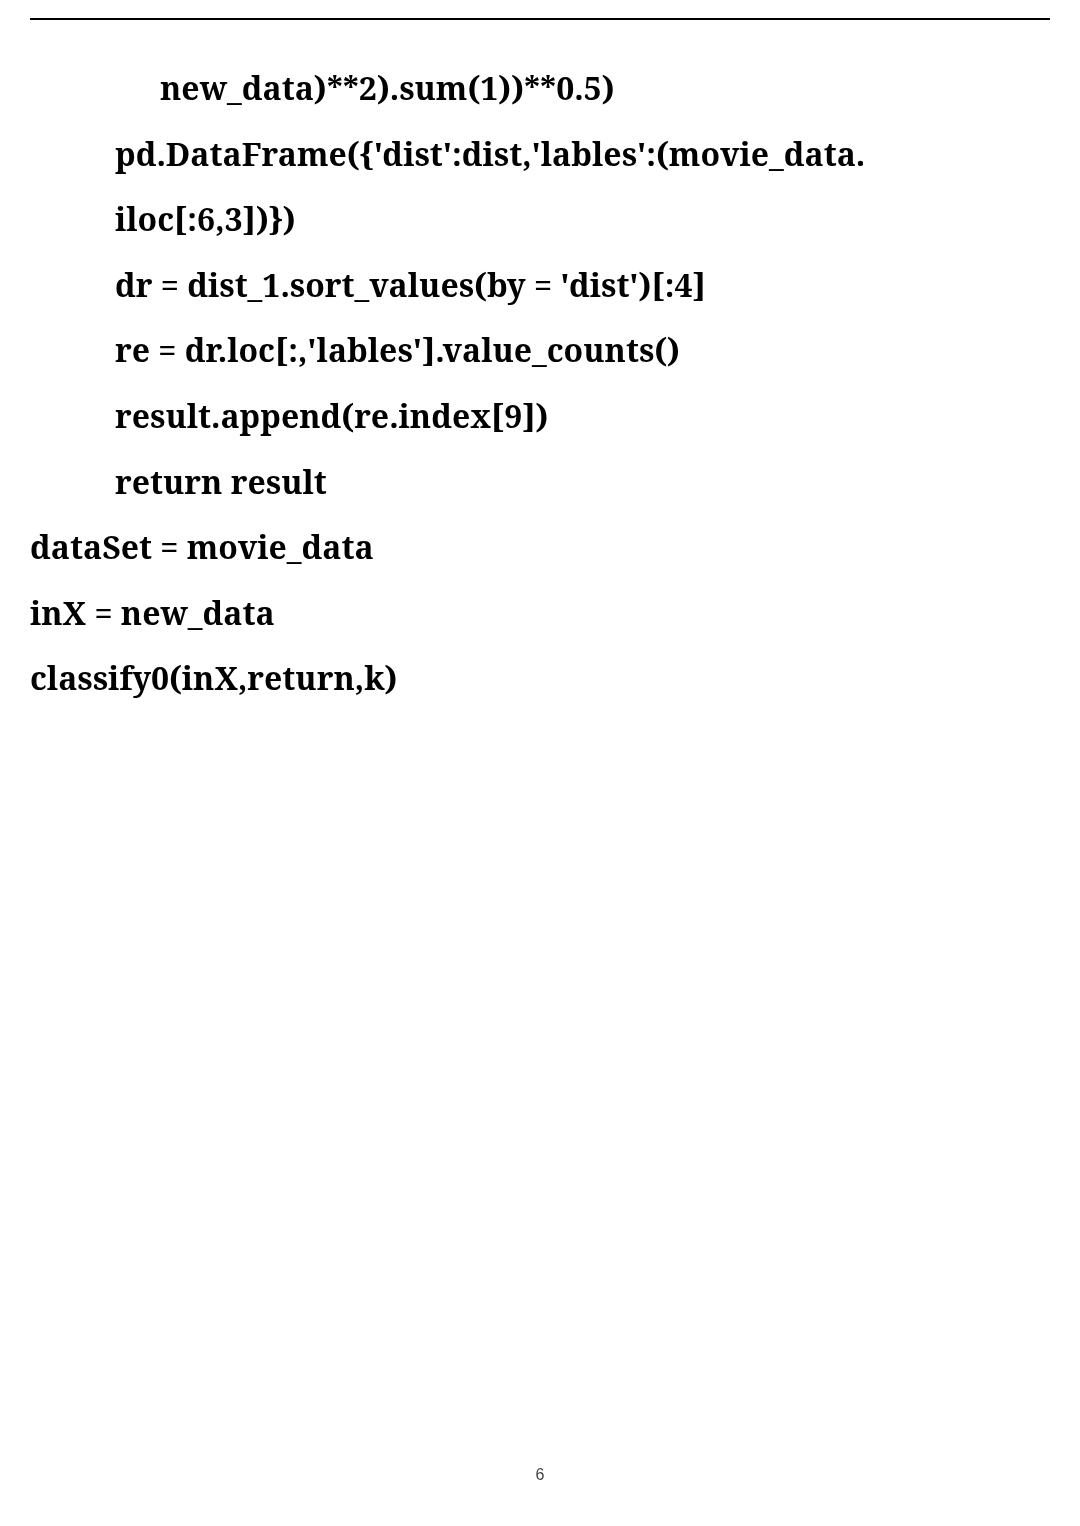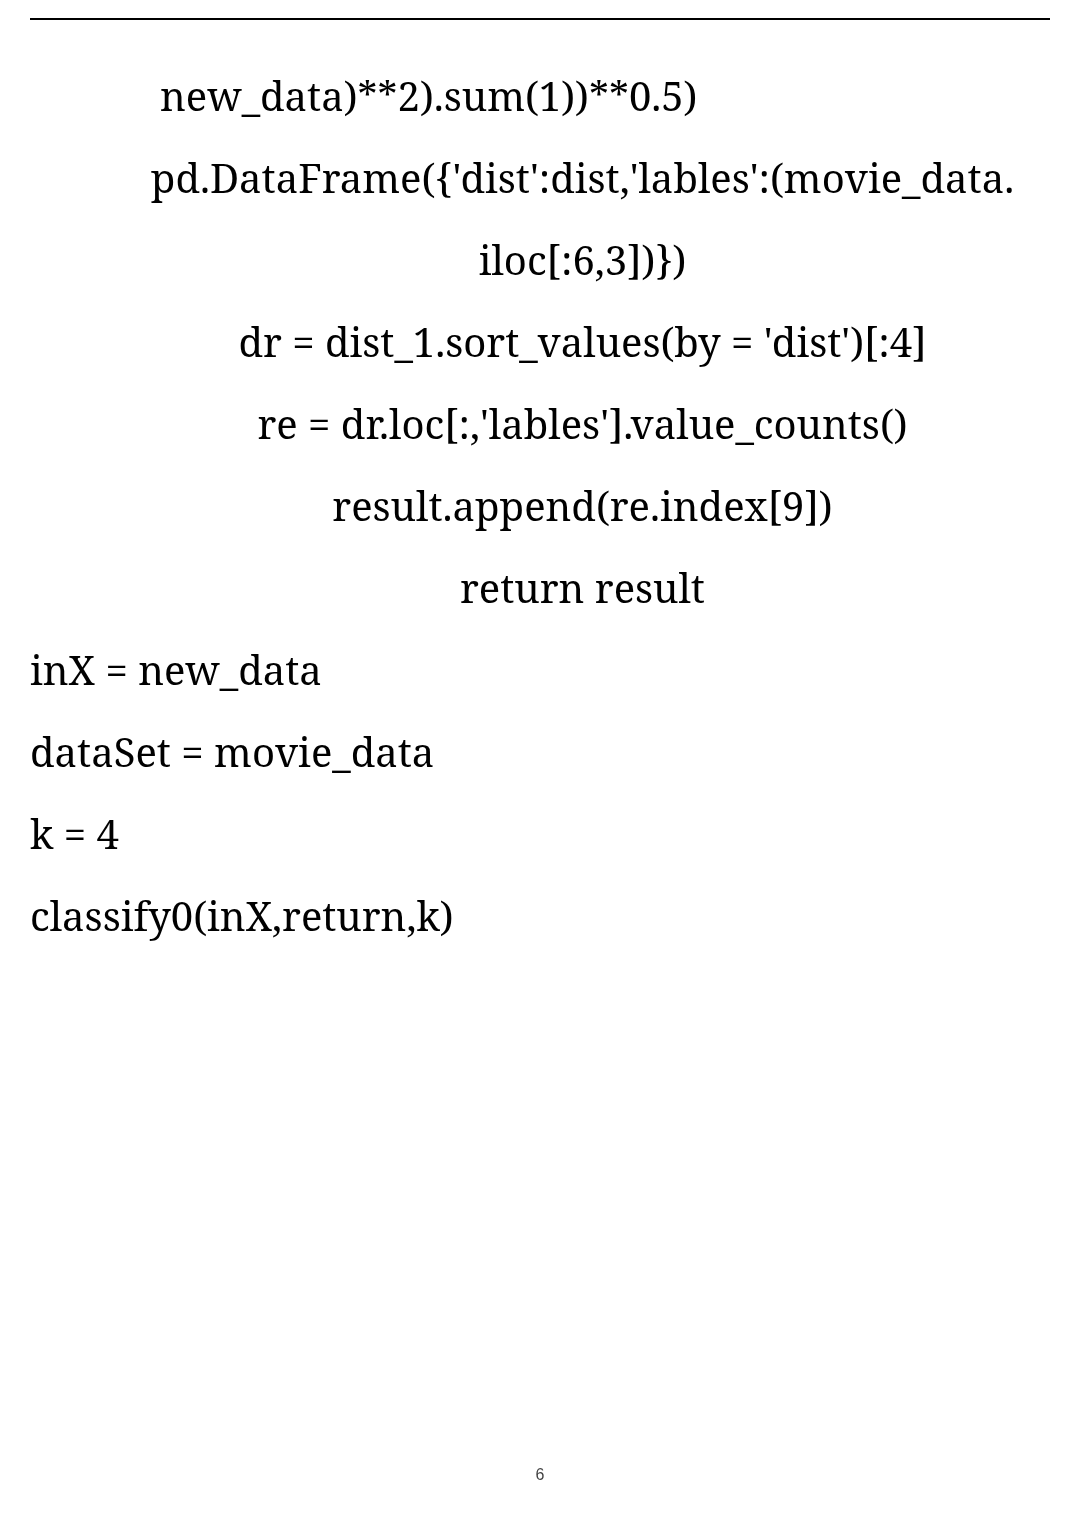--- a/index.html
+++ b/index.html
@@ -17,27 +17,26 @@
     height: 1526px;
     padding: 0 30px 0 30px;
     position: relative;
   }
   .rule {
     border-top: 2px solid #000;
     margin-top: 18px;
     margin-bottom: 35px;
   }
   .body {
-    font-size: 40px;
+    font-size: 32px;
     line-height: 2.05;
-    font-weight: 400;
+    font-weight: 700;
   }
   .indent1 {
     padding-left: 85px;
-    text-align: center;
   }
   .indent2 {
     padding-left: 130px;
   }
   .noindent {
     padding-left: 0;
   }
   .footer {
     position: absolute;
     bottom: 60px;
@@ -57,20 +56,19 @@
   <div class="rule"></div>
 
   <div class="body">
     <div class="indent2">new_data)**2).sum(1))**0.5)</div>
     <div class="indent1">pd.DataFrame({'dist':dist,'lables':(movie_data.</div>
     <div class="indent1">iloc[:6,3])})</div>
     <div class="indent1">dr = dist_1.sort_values(by = 'dist')[:4]</div>
     <div class="indent1">re = dr.loc[:,'lables'].value_counts()</div>
     <div class="indent1">result.append(re.index[9])</div>
     <div class="indent1">return result</div>
+    <div class="noindent">dataSet = movie_data</div>
     <div class="noindent">inX = new_data</div>
-    <div class="noindent">dataSet = movie_data</div>
-    <div class="noindent">k = 4</div>
     <div class="noindent">classify0(inX,return,k)</div>
   </div>
 
   <div class="footer">6</div>
 </div>
 
 </body></html>

